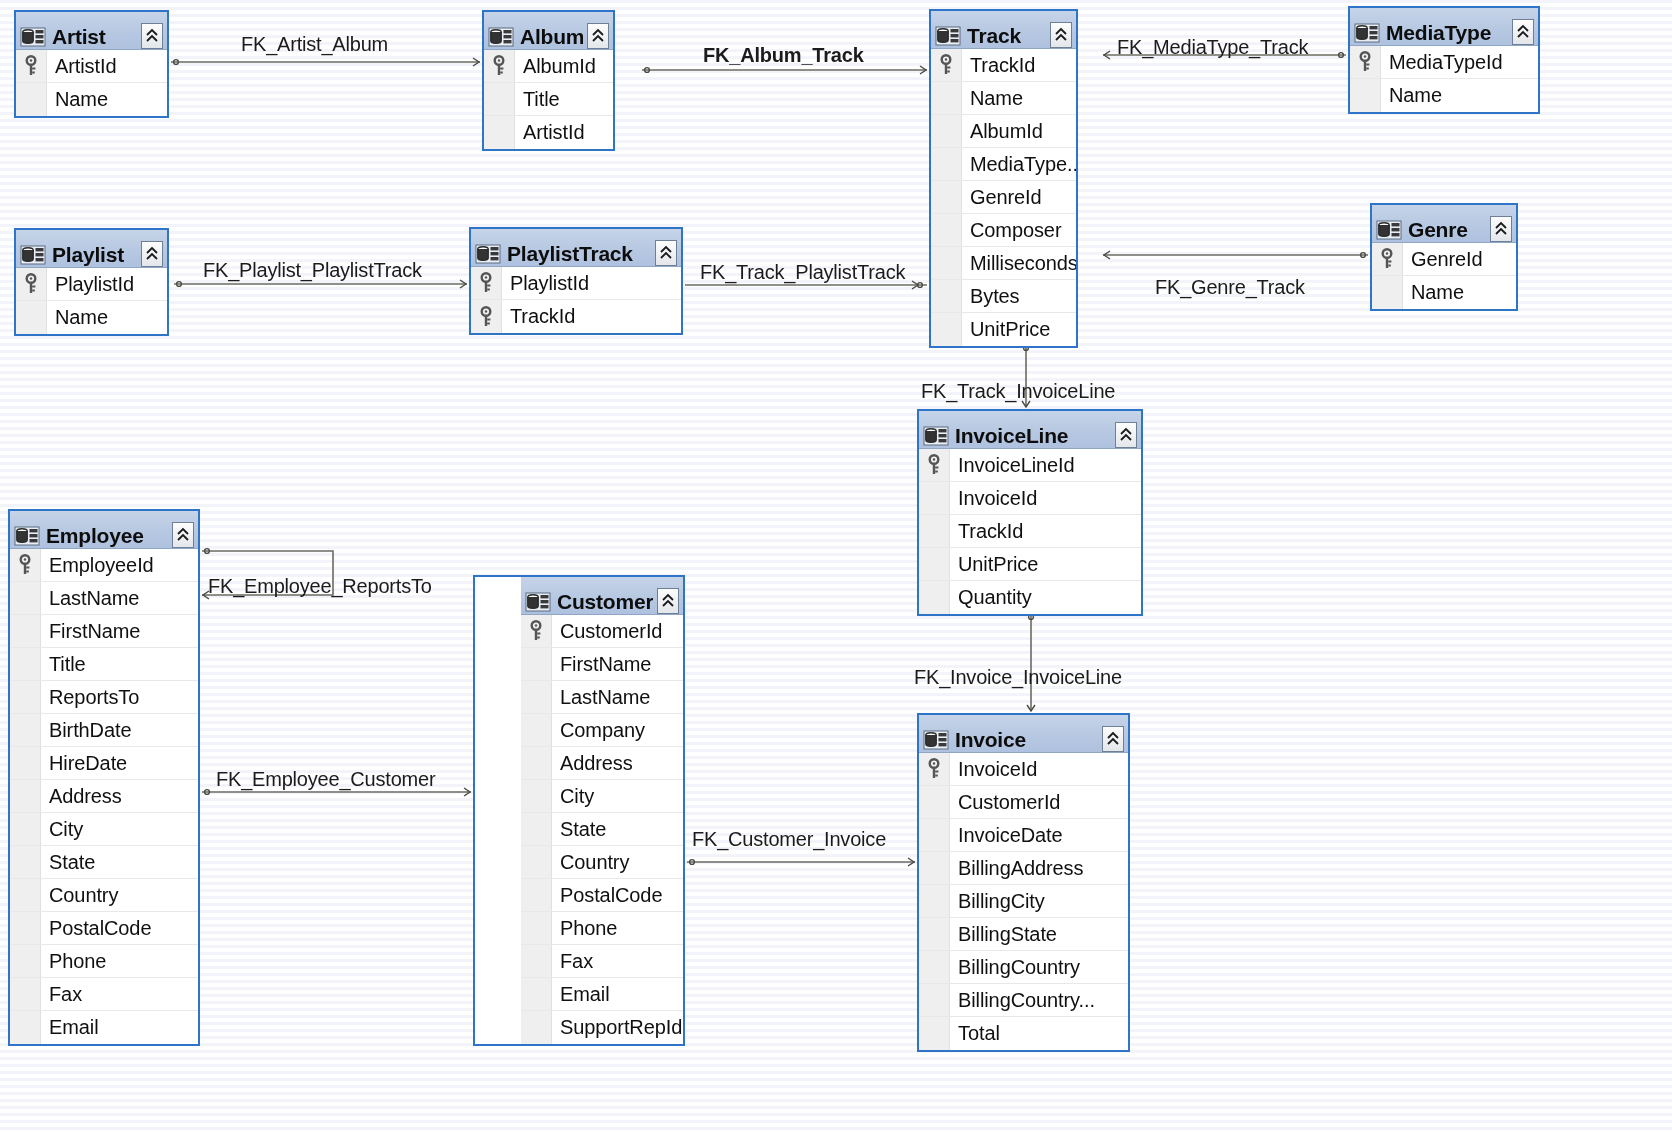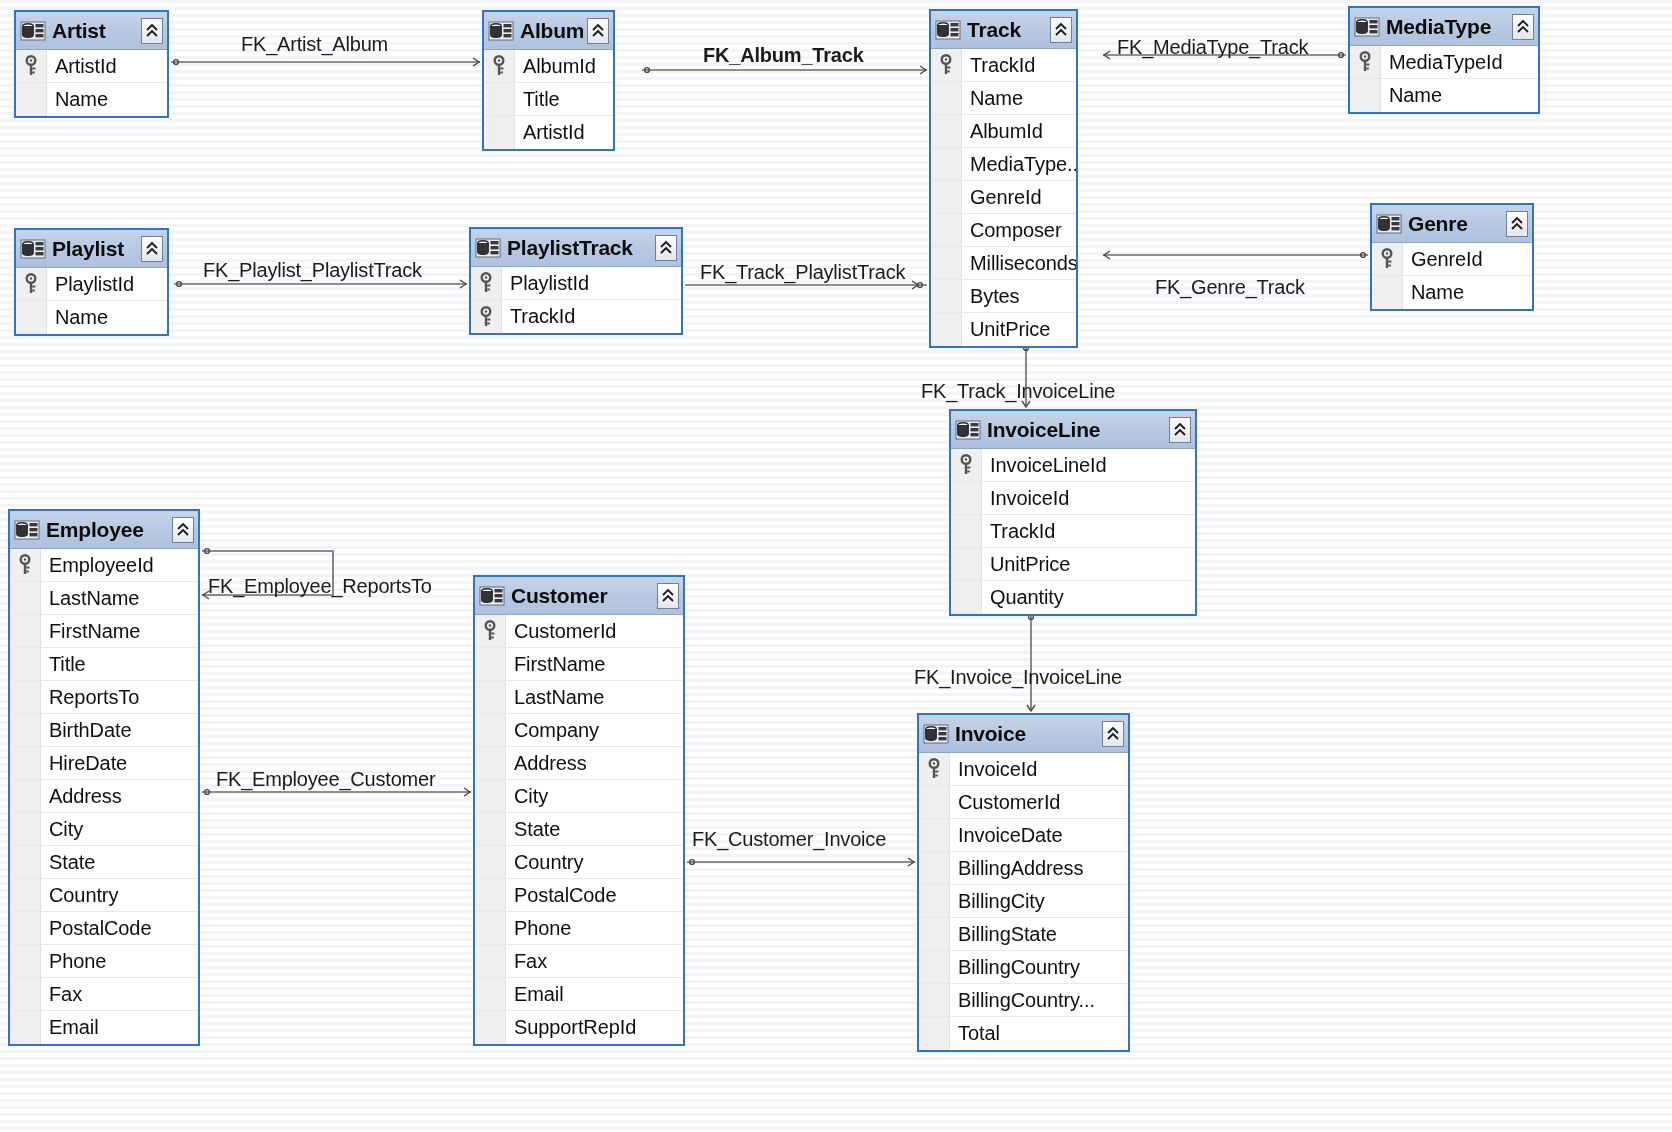--- a/index.html
+++ b/index.html
@@ -47,21 +47,21 @@
   
   .table-box {
     position: absolute;
     border: 2px solid #2e74c8;
     background: #ffffff;
     box-sizing: border-box;
     overflow: hidden;
   }
   .tbl-header {
     display: flex;
-    align-items: center;
+    align-items: flex-end;
     height: 38px;
     background: linear-gradient(to bottom, #c6d4e8 0%, #b8c9e2 50%, #aec1de 100%);
     border-bottom: 1px solid #8fa6c4;
     padding: 0 4px 0 4px;
     box-sizing: border-box;
   }
   .tbl-icon {
     width: 26px;
     height: 24px;
     flex: 0 0 26px;
@@ -446,21 +446,21 @@
                 <circle cx="8" cy="5.5" r="1.2" fill="#555555"></circle>
                 <rect x="6.8" y="9" width="2.4" height="11" fill="#555555"></rect>
                 <rect x="9.2" y="12.5" width="3.2" height="2" fill="#555555"></rect>
                 <rect x="9.2" y="16.5" width="2.6" height="2" fill="#555555"></rect>
               </svg>
             </span>
             <span class="row-name">TrackId</span>
           </div>
         </div>
       </div>
-      <div class="table-box" style="left: 1370px; top: 203px; width: 164px;">
+      <div class="table-box" style="left: 1370px; top: 203px; width: 148px;">
         <div class="tbl-header">
           <span class="tbl-icon"><svg width="26" height="24" viewBox="0 0 26 24">
               <rect x="1" y="3" width="24" height="18" fill="#e9eef6" stroke="#5a6a80" stroke-width="1"></rect>
               <ellipse cx="8" cy="7" rx="5.2" ry="2.3" fill="#ffffff" stroke="#2b2b2b" stroke-width="1.4"></ellipse>
               <path d="M2.8,7 L2.8,16 A5.2,2.3 0 0 0 13.2,16 L13.2,7" fill="#333333" stroke="#2b2b2b" stroke-width="1.4"></path>
               <rect x="15.5" y="5" width="8" height="3.4" fill="#3a3a3a"></rect>
               <rect x="15.5" y="10" width="8" height="3.4" fill="#3a3a3a"></rect>
               <rect x="15.5" y="15" width="8" height="3.4" fill="#3a3a3a"></rect>
             </svg></span>
           <span class="tbl-title">Genre</span>
@@ -483,21 +483,21 @@
               </svg>
             </span>
             <span class="row-name">GenreId</span>
           </div>
           <div class="tbl-row">
             <span class="row-gutter"></span>
             <span class="row-name">Name</span>
           </div>
         </div>
       </div>
-      <div class="table-box" style="left: 917px; top: 409px; width: 248px; margin-left: 32px;">
+      <div class="table-box" style="left: 917px; top: 409px; width: 226px;">
         <div class="tbl-header">
           <span class="tbl-icon"><svg width="26" height="24" viewBox="0 0 26 24">
               <rect x="1" y="3" width="24" height="18" fill="#e9eef6" stroke="#5a6a80" stroke-width="1"></rect>
               <ellipse cx="8" cy="7" rx="5.2" ry="2.3" fill="#ffffff" stroke="#2b2b2b" stroke-width="1.4"></ellipse>
               <path d="M2.8,7 L2.8,16 A5.2,2.3 0 0 0 13.2,16 L13.2,7" fill="#333333" stroke="#2b2b2b" stroke-width="1.4"></path>
               <rect x="15.5" y="5" width="8" height="3.4" fill="#3a3a3a"></rect>
               <rect x="15.5" y="10" width="8" height="3.4" fill="#3a3a3a"></rect>
               <rect x="15.5" y="15" width="8" height="3.4" fill="#3a3a3a"></rect>
             </svg></span>
           <span class="tbl-title">InvoiceLine</span>
@@ -621,21 +621,21 @@
           <div class="tbl-row">
             <span class="row-gutter"></span>
             <span class="row-name">Fax</span>
           </div>
           <div class="tbl-row">
             <span class="row-gutter"></span>
             <span class="row-name">Email</span>
           </div>
         </div>
       </div>
-      <div class="table-box" style="left: 473px; top: 575px; width: 212px;">
+      <div class="table-box" style="left: 473px; top: 575px; width: 212px; padding-left: 46px;">
         <div class="tbl-header">
           <span class="tbl-icon"><svg width="26" height="24" viewBox="0 0 26 24">
               <rect x="1" y="3" width="24" height="18" fill="#e9eef6" stroke="#5a6a80" stroke-width="1"></rect>
               <ellipse cx="8" cy="7" rx="5.2" ry="2.3" fill="#ffffff" stroke="#2b2b2b" stroke-width="1.4"></ellipse>
               <path d="M2.8,7 L2.8,16 A5.2,2.3 0 0 0 13.2,16 L13.2,7" fill="#333333" stroke="#2b2b2b" stroke-width="1.4"></path>
               <rect x="15.5" y="5" width="8" height="3.4" fill="#3a3a3a"></rect>
               <rect x="15.5" y="10" width="8" height="3.4" fill="#3a3a3a"></rect>
               <rect x="15.5" y="15" width="8" height="3.4" fill="#3a3a3a"></rect>
             </svg></span>
           <span class="tbl-title">Customer</span>

